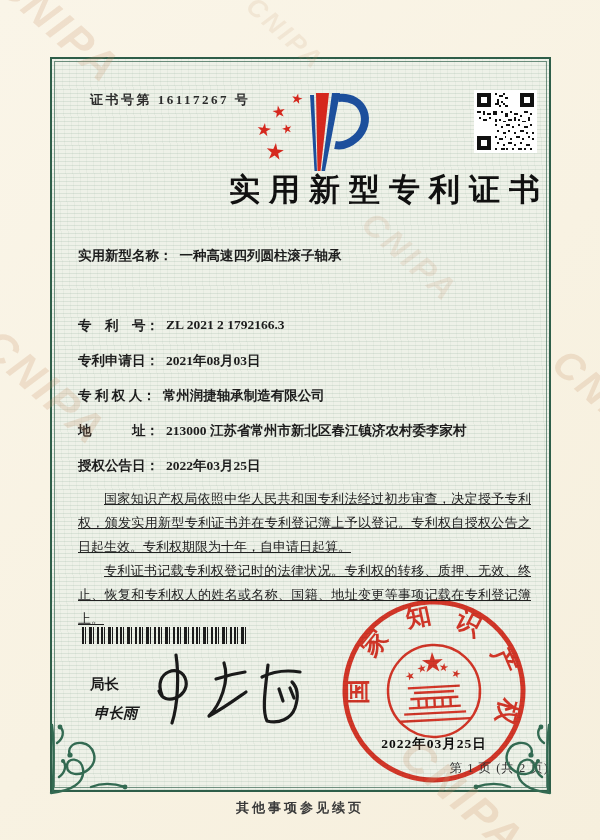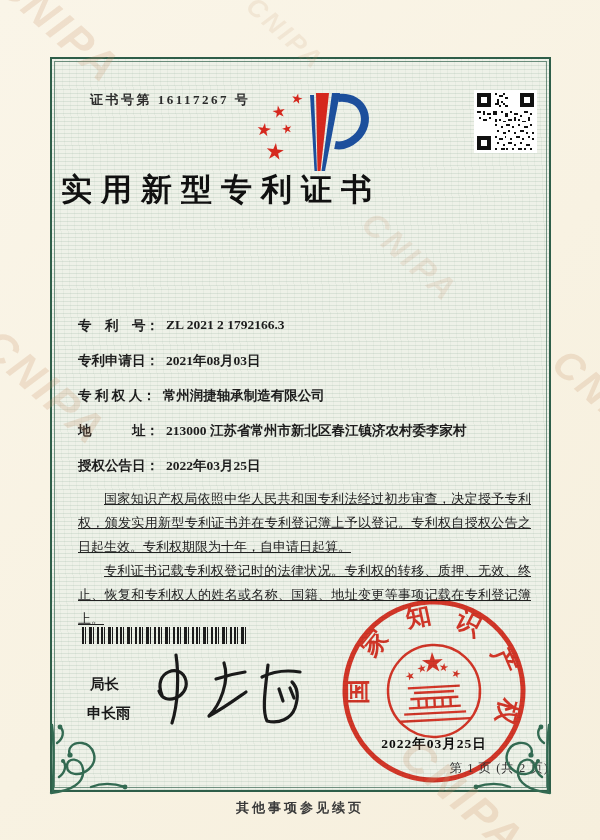--- a/index.html
+++ b/index.html
@@ -15,33 +15,33 @@
     background-image:
       repeating-linear-gradient(0deg, rgba(110,150,125,.16) 0 1px, transparent 1px 4px),
       repeating-linear-gradient(88deg, rgba(110,150,125,.07) 0 1px, transparent 1px 7px);
     border:2px solid #2e5e49;
   }
   .panel::before{
     content:""; position:absolute; inset:2px; border:1px solid rgba(46,94,73,.65); pointer-events:none;
   }
   .abs{position:absolute;}
   .cert-no{left:24px; top:32px; font-size:13px; letter-spacing:2.5px; font-weight:600; color:#2b2b2b;margin-left:14px;}
-  .title{left:0; top:110px; width:100%; text-align:left; font-size:31px; font-weight:bold;
+  .title{left:0; top:110px; width:100%; text-align:right; font-size:31px; font-weight:bold;
          letter-spacing:9px; padding-left:9px; box-sizing:border-box; color:#101010;}
   .row{position:absolute; left:26px; width:460px; display:flex; font-size:13.5px; font-weight:600; color:#1d1d1d; white-space:nowrap;}
   .row .lbl{flex:0 0 auto; margin-right:7px;}
   .row2col .grp2{position:absolute; left:284px; top:0; display:flex;}
   .body-text{left:26px; top:428px; width:453px; font-size:13px; line-height:1.85; color:#222; text-align:justify;text-decoration:underline;}
   .body-text p{margin:0; text-indent:2em;}
   .barcode{left:30px; top:568px; width:166px; height:17px;
     background:repeating-linear-gradient(90deg,#1c1c1c 0 2px,transparent 2px 3px,#1c1c1c 3px 4px,
       transparent 4px 7px,#1c1c1c 7px 10px,transparent 10px 11px,#1c1c1c 11px 12px,
       transparent 12px 15px,#1c1c1c 15px 17px,transparent 17px 19px);}
   .signer-title{left:38px; top:616px; font-size:14.5px; font-weight:700; color:#1a1a1a;}
-  .signer-name{left:35px; top:645px; font-size:14.5px; font-weight:700; color:#1a1a1a;}
+  .signer-name{left:42px; top:645px; font-size:14.5px; font-weight:700; color:#1a1a1a;font-style:italic;}
   .signature{left:80px; top:590px; width:195px; height:80px;}
   .seal{left:286px; top:536px; width:192px; height:192px; mix-blend-mode:multiply; transform:rotate(-3deg);}
   .seal-date{left:286px; top:676px; width:192px; text-align:center; font-size:13.5px;
              letter-spacing:1px; color:#0d0d0d; font-weight:600; z-index:3;}
   .page-no{left:0; top:701px; width:100%; text-align:right; font-size:12.5px; color:#333; letter-spacing:1px;}
   .footer-note{position:absolute; left:0; top:799px; width:100%; text-align:center;
                font-size:13px; letter-spacing:3px; color:#3a3a3a; font-weight:600;}
   .wm{position:absolute; font-family:"Liberation Sans","DejaVu Sans",sans-serif; font-weight:bold;
       font-style:italic; color:rgba(199,146,104,.22); transform:rotate(42deg);
       letter-spacing:3px; pointer-events:none; z-index:4;}
@@ -151,20 +151,24 @@
           <rect x="15" y="28" width="1" height="1"></rect>
           <rect x="18" y="28" width="1" height="1"></rect>
           <rect x="21" y="28" width="2" height="1"></rect>
           <rect x="24" y="28" width="1" height="1"></rect>
           <rect x="27" y="28" width="1" height="1"></rect>
       </g>
     </svg>
 
     <div class="abs title">实用新型专利证书</div>
 
+    <div class="row" style="top:188px">
+      <span class="lbl">实用新型名称：</span>
+      <span class="val">一种高速四列圆柱滚子轴承</span>
+    </div>
     <div class="row" style="top:258px">
       <span class="lbl">专　利　号：</span>
       <span class="val">ZL 2021 2 1792166.3</span>
     </div>
     <div class="row" style="top:293px">
       <span class="lbl">专利申请日：</span>
       <span class="val">2021年08月03日</span>
     </div>
     <div class="row" style="top:328px">
       <span class="lbl">专 利 权 人：</span>

